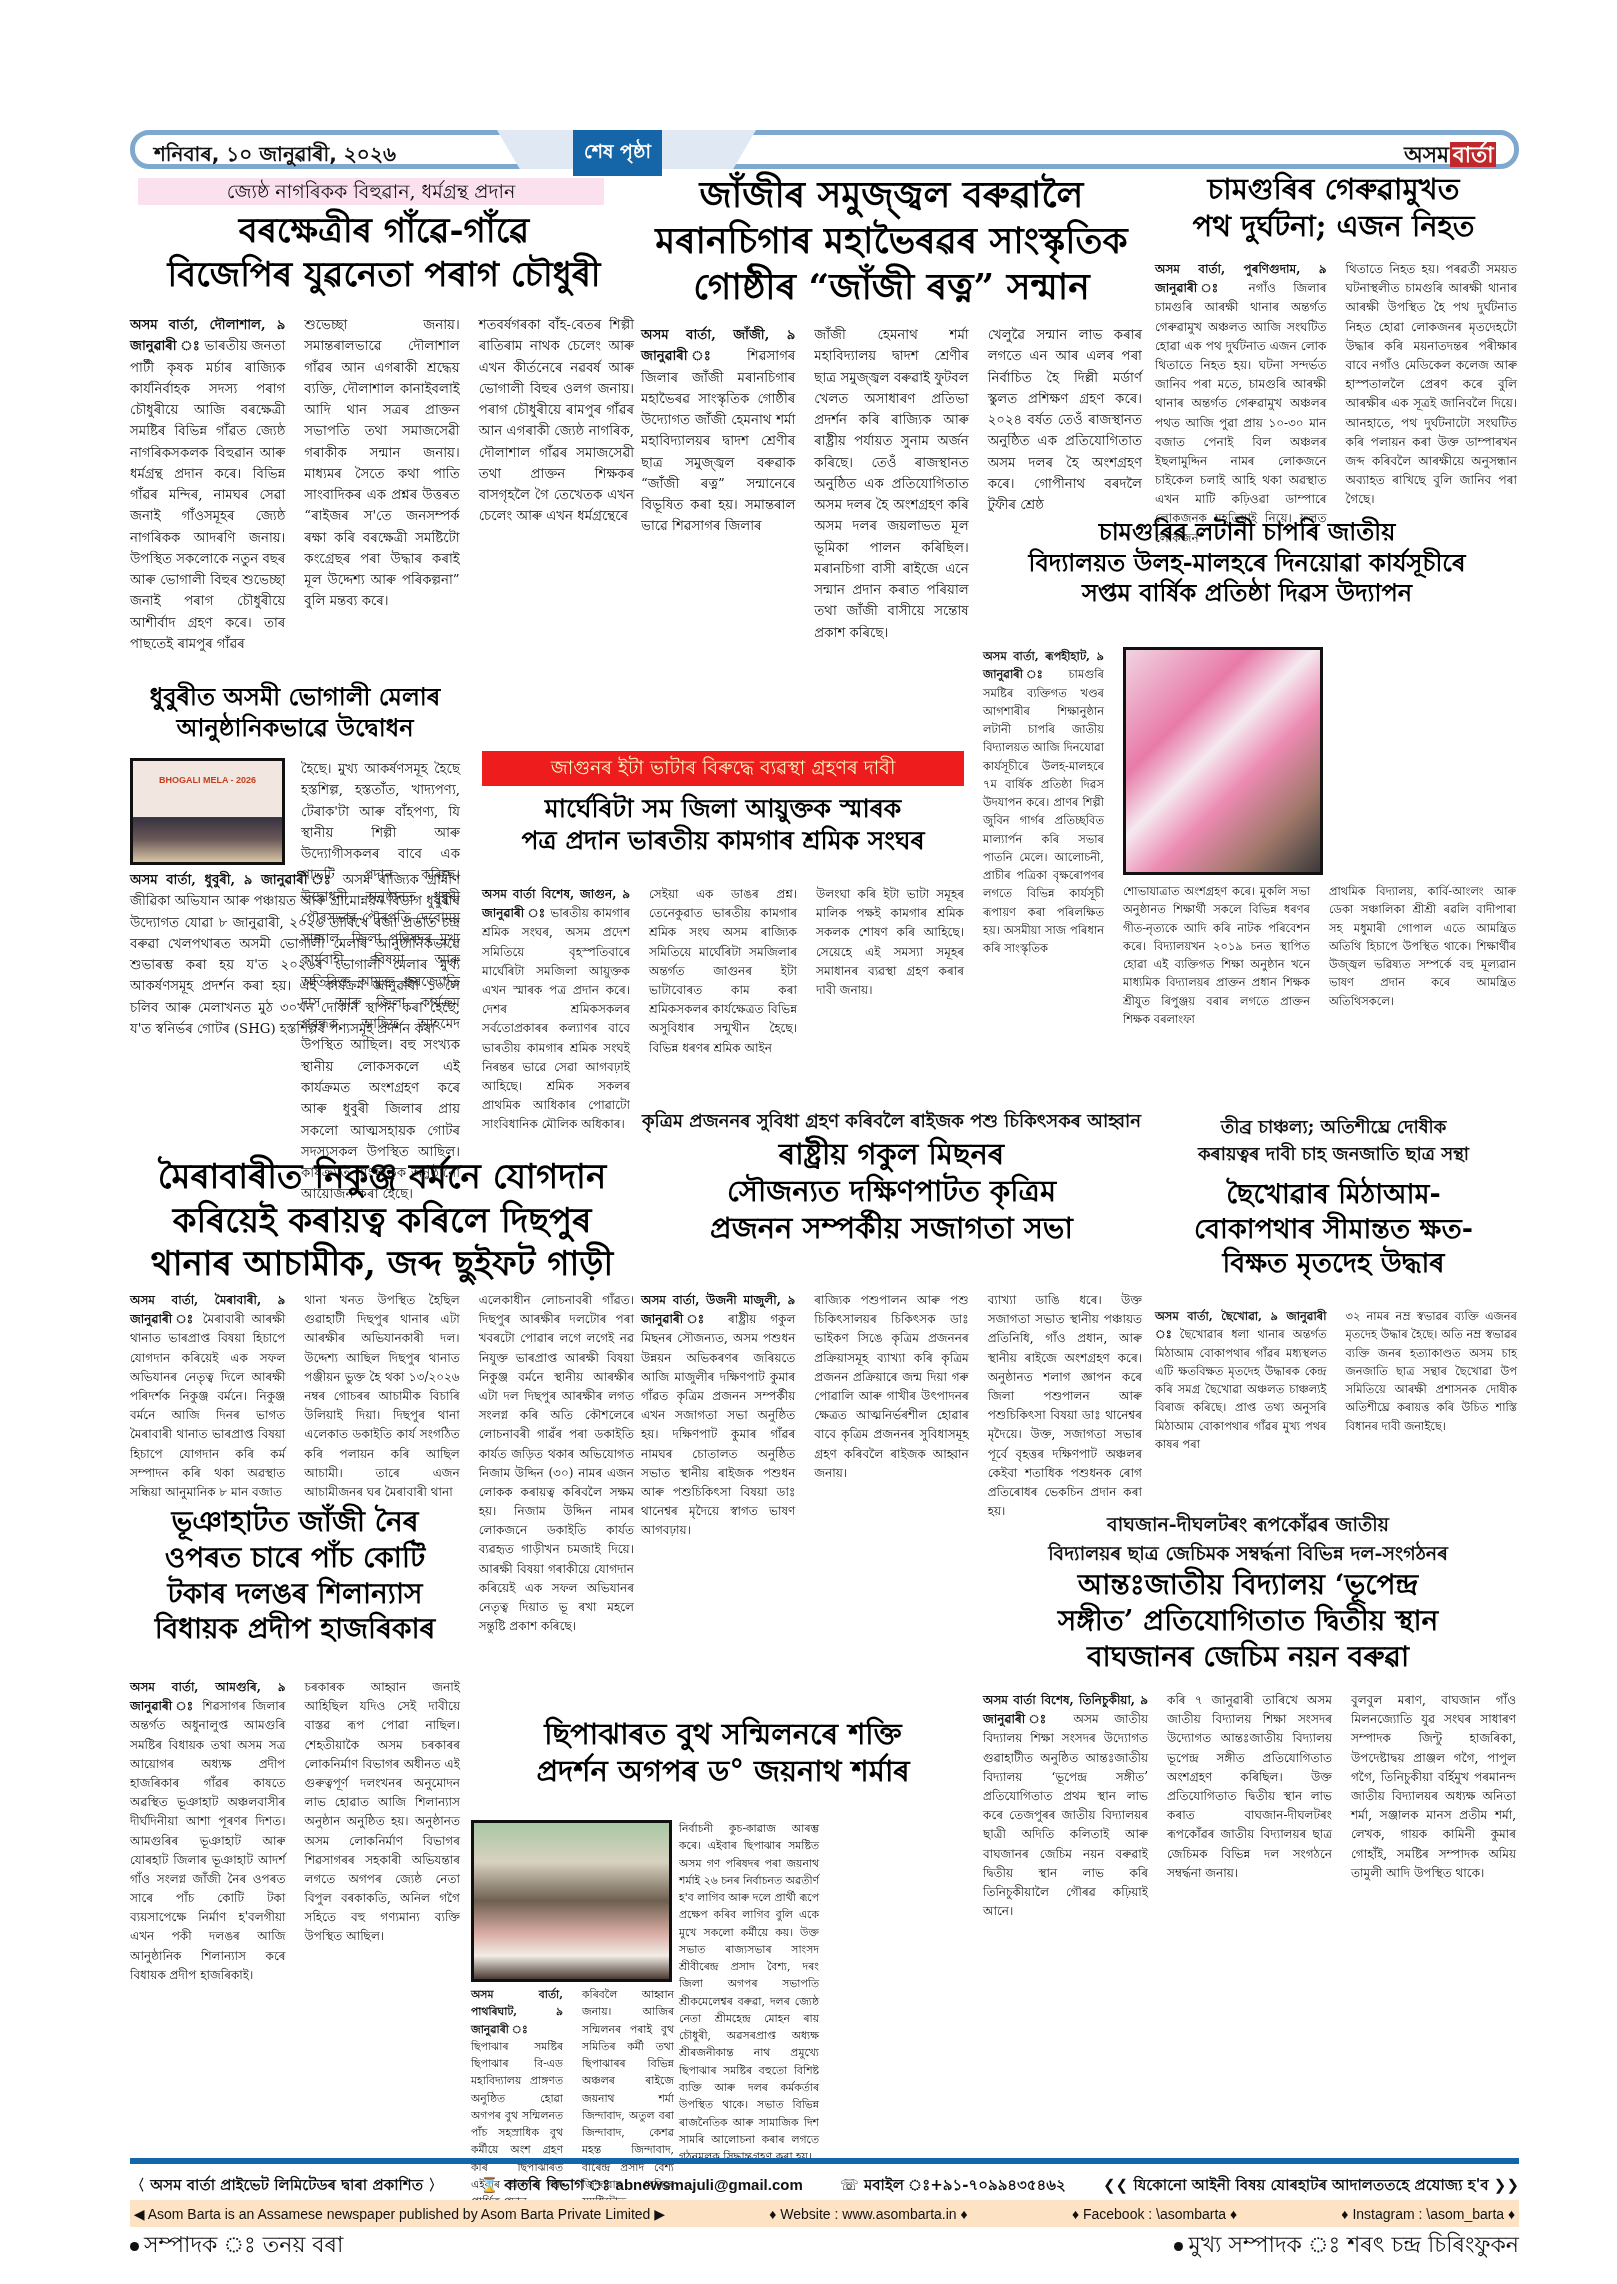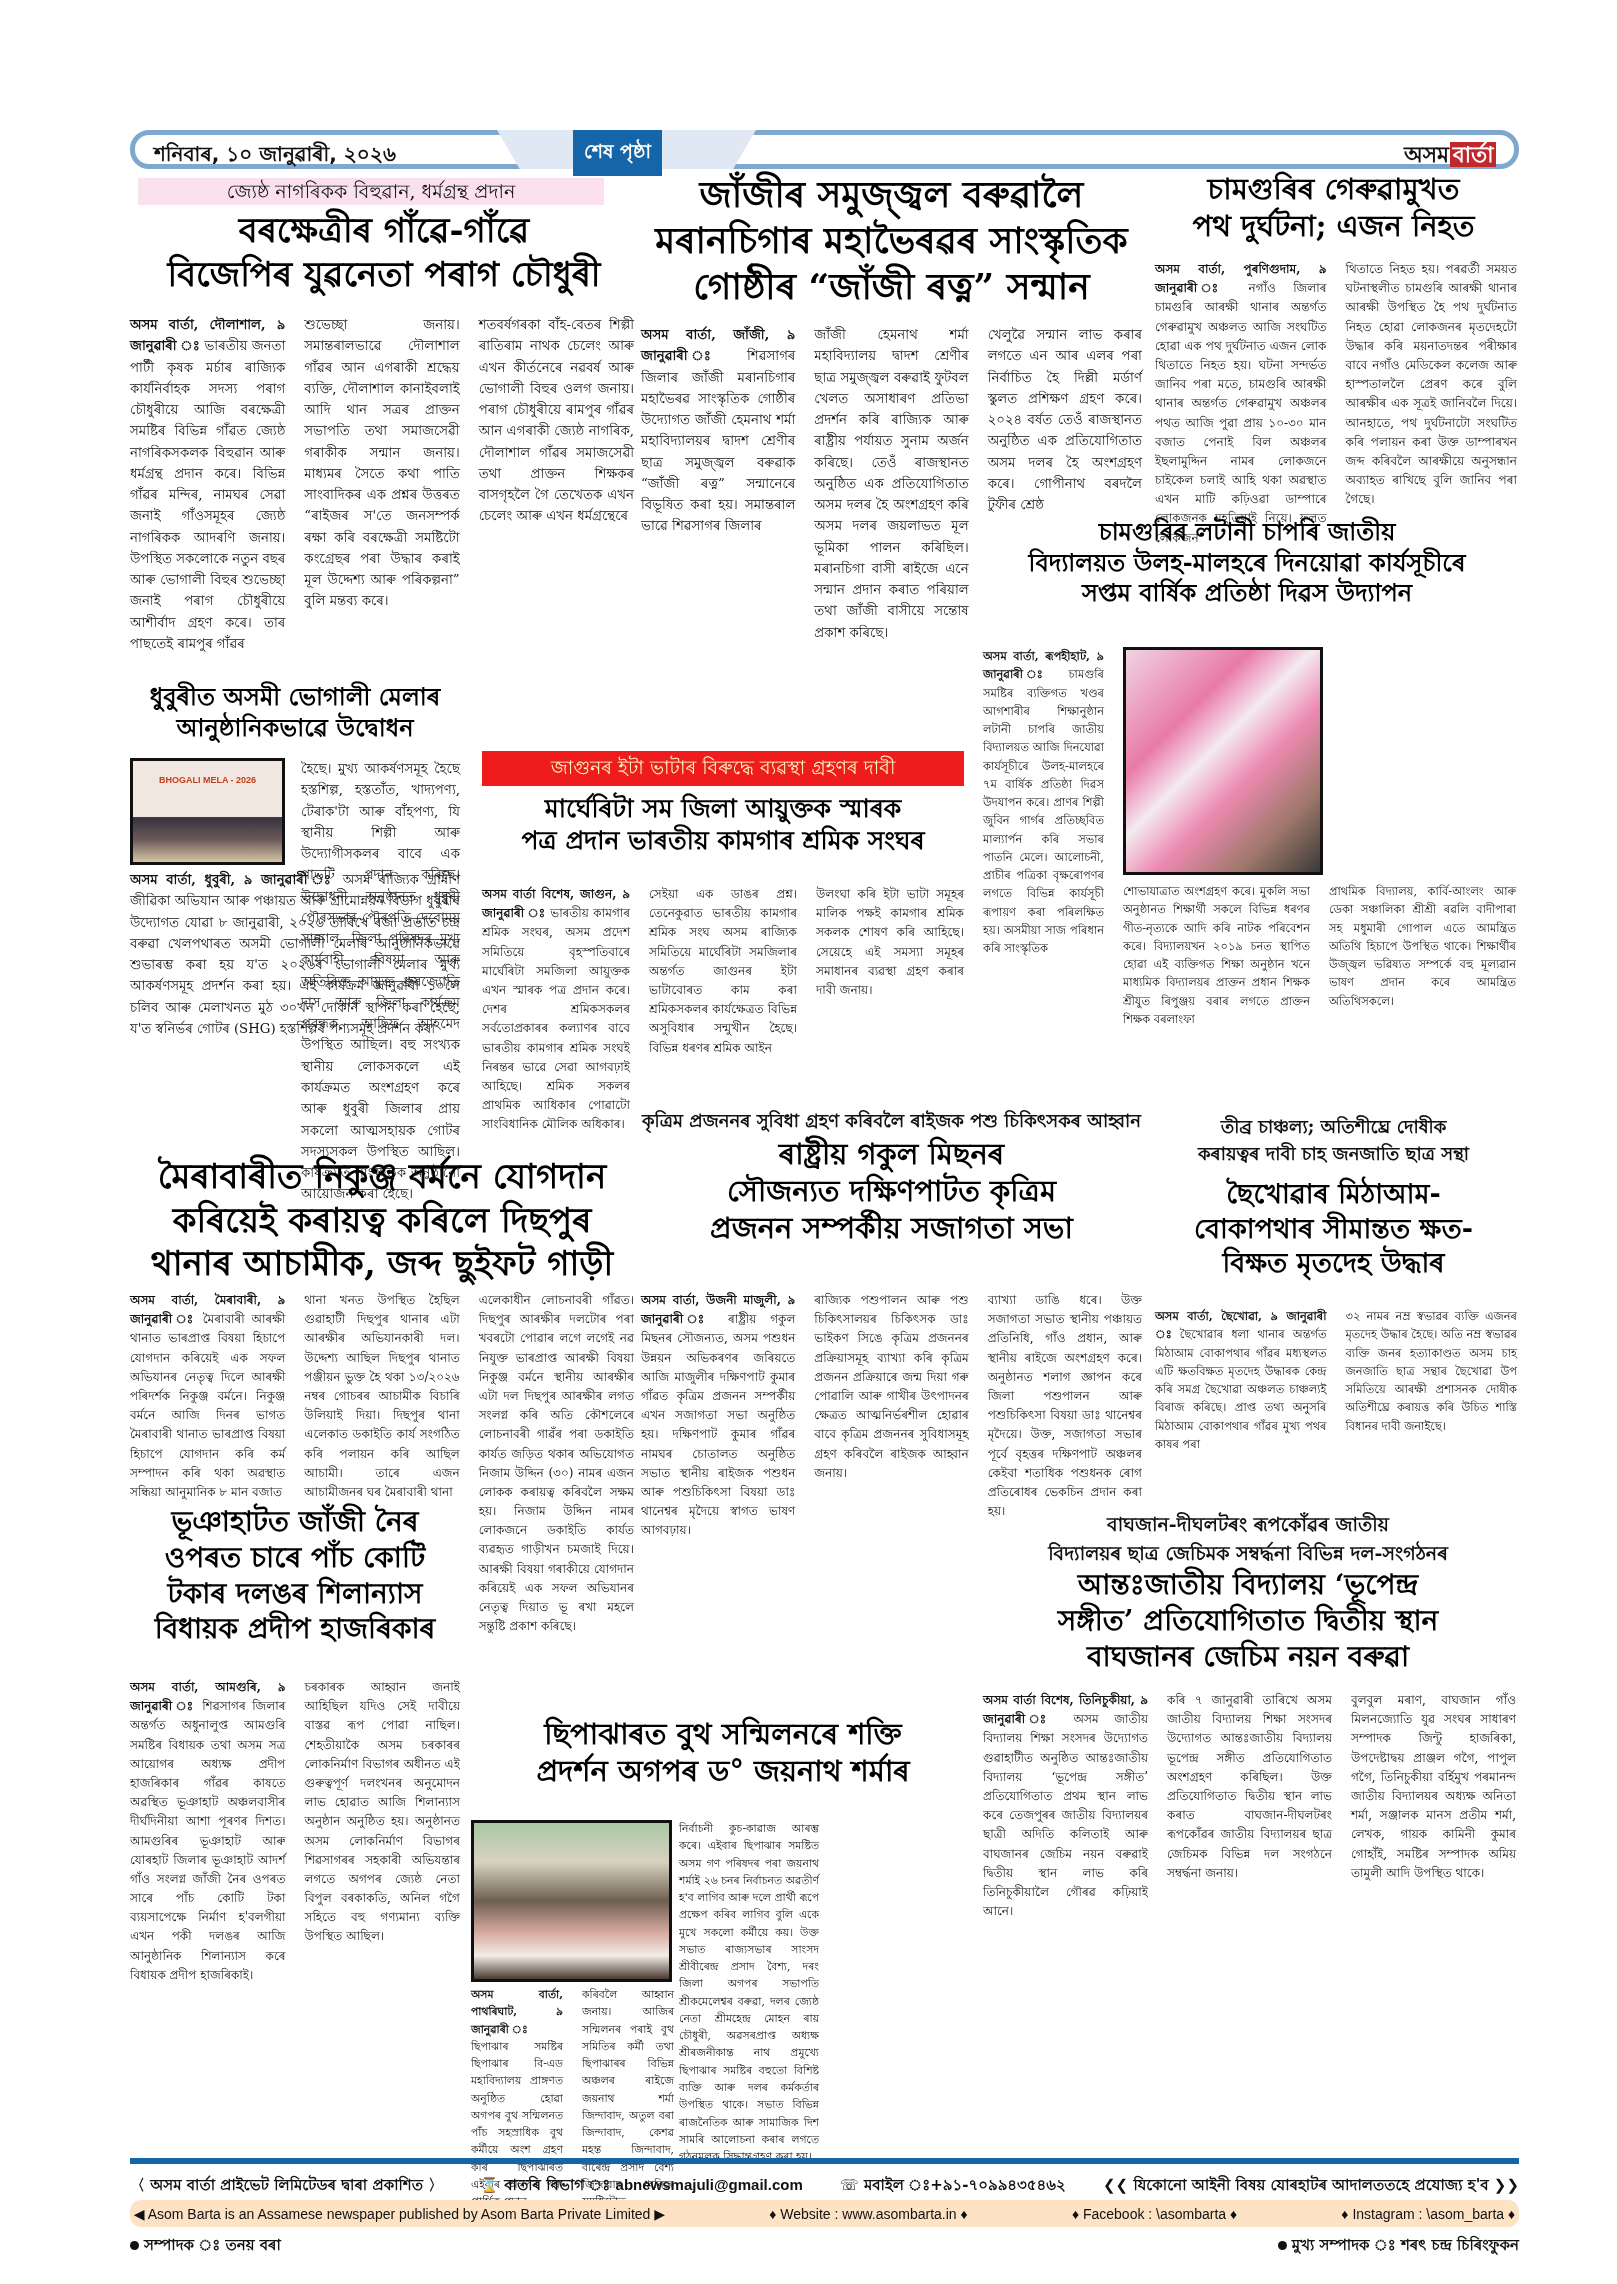--- a/index.html
+++ b/index.html
@@ -32,22 +32,22 @@
   .col .dateline { font-weight: bold; }
   .photo { position: absolute; border: 3.2px solid #111; overflow: hidden; }
   .photo-inner { width: 100%; height: 100%; }
 
   .pink-banner { background: #fbe1ee; }
   .red-banner { background: #ee1c1c; color: #fef9c3; display: flex; align-items: center; justify-content: center; }
 
   
   .footer-bar { position: absolute; left: 130px; top: 2158px; width: 1389px; height: 6.3px; background: #1466a8; }
   .footer-line1 { position: absolute; left: 130px; top: 2173px; width: 1389px; height: 25px; display: flex; justify-content: space-between; align-items: center; font-size: 15px; font-weight: bold; }
-  .footer-line2 { position: absolute; left: 130px; top: 2200px; width: 1389px; height: 27px; background: #fde3c4; display: flex; justify-content: space-between; align-items: center; padding: 0 3.8px; font-size: 14px; font-family: "Liberation Sans", sans-serif; border-radius: 11px; }
-  .footer-line3 { position: absolute; left: 130px; top: 2233px; width: 1389px; height: 25px; display: flex; justify-content: space-between; align-items: center; font-size: 15px; font-weight: bold; }
+  .footer-line2 { position: absolute; left: 130px; top: 2200px; width: 1389px; height: 27px; background: #fde3c4; display: flex; justify-content: space-between; align-items: center; padding: 0 3.8px; font-size: 14px; font-family: "Liberation Sans", sans-serif; }
+  .footer-line3 { position: absolute; left: 130px; top: 2233px; width: 1389px; height: 25px; display: flex; justify-content: space-between; align-items: center; font-size: 22px; font-weight: normal; }
   .dot { display: inline-block; width: 9px; height: 9px; border-radius: 50%; background: #111; margin-right: 5px; vertical-align: middle; }
 </style>
 </head>
 <body>
 
 <div class="page">
 
   <div class="masthead">
     <div class="masthead-date">শনিবাৰ, ১০ জানুৱাৰী, ২০২৬</div>
     <div class="masthead-center-bg"></div>

